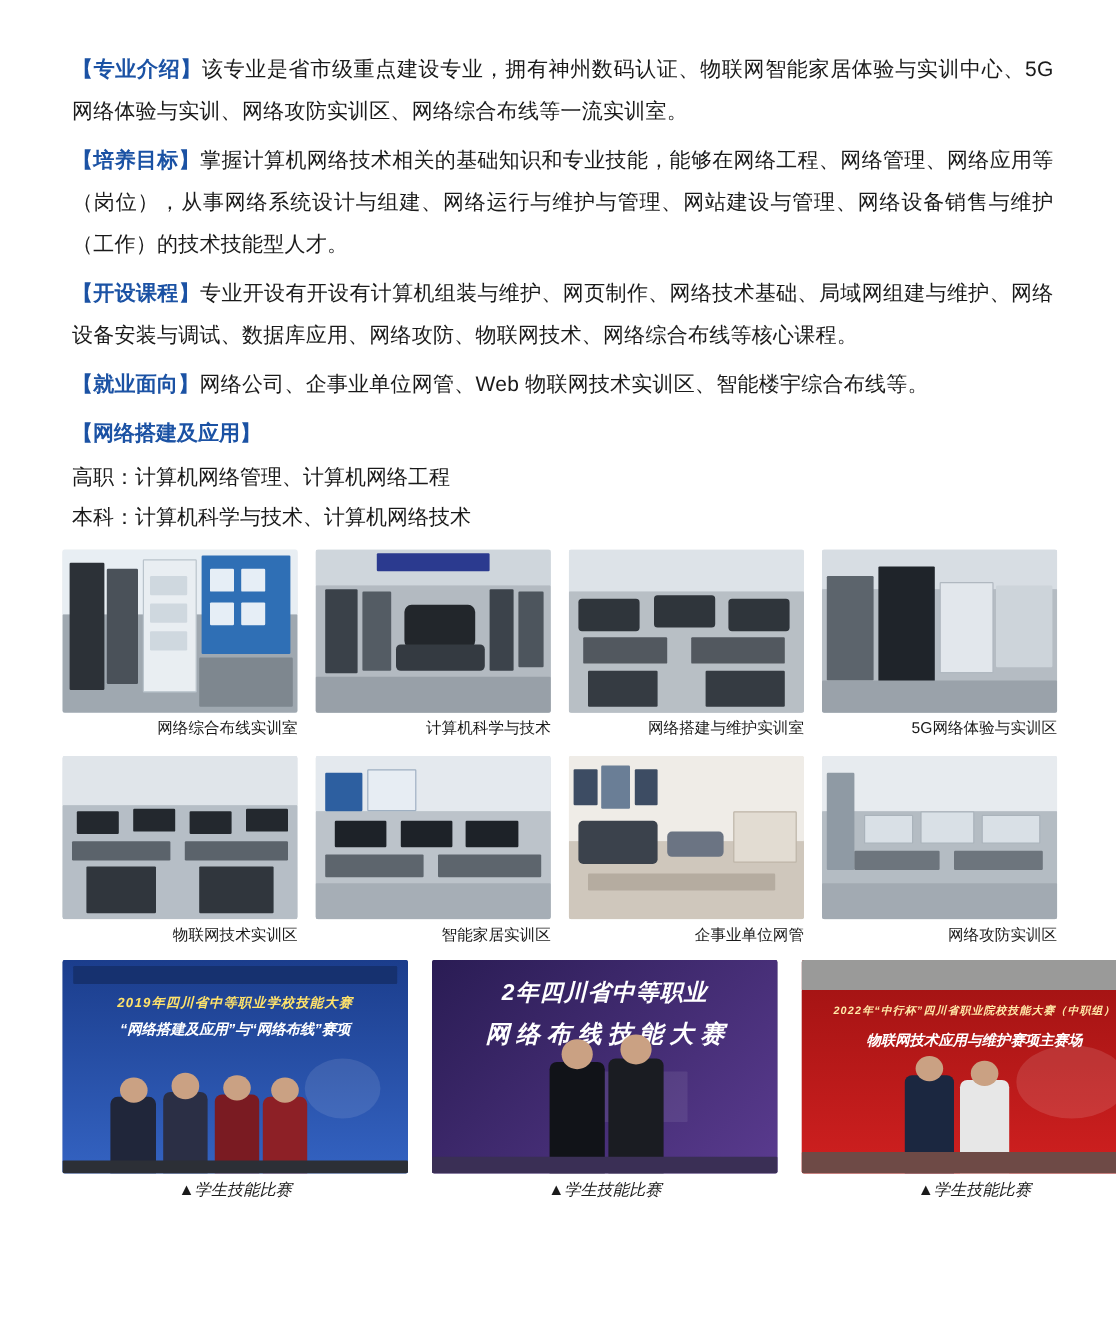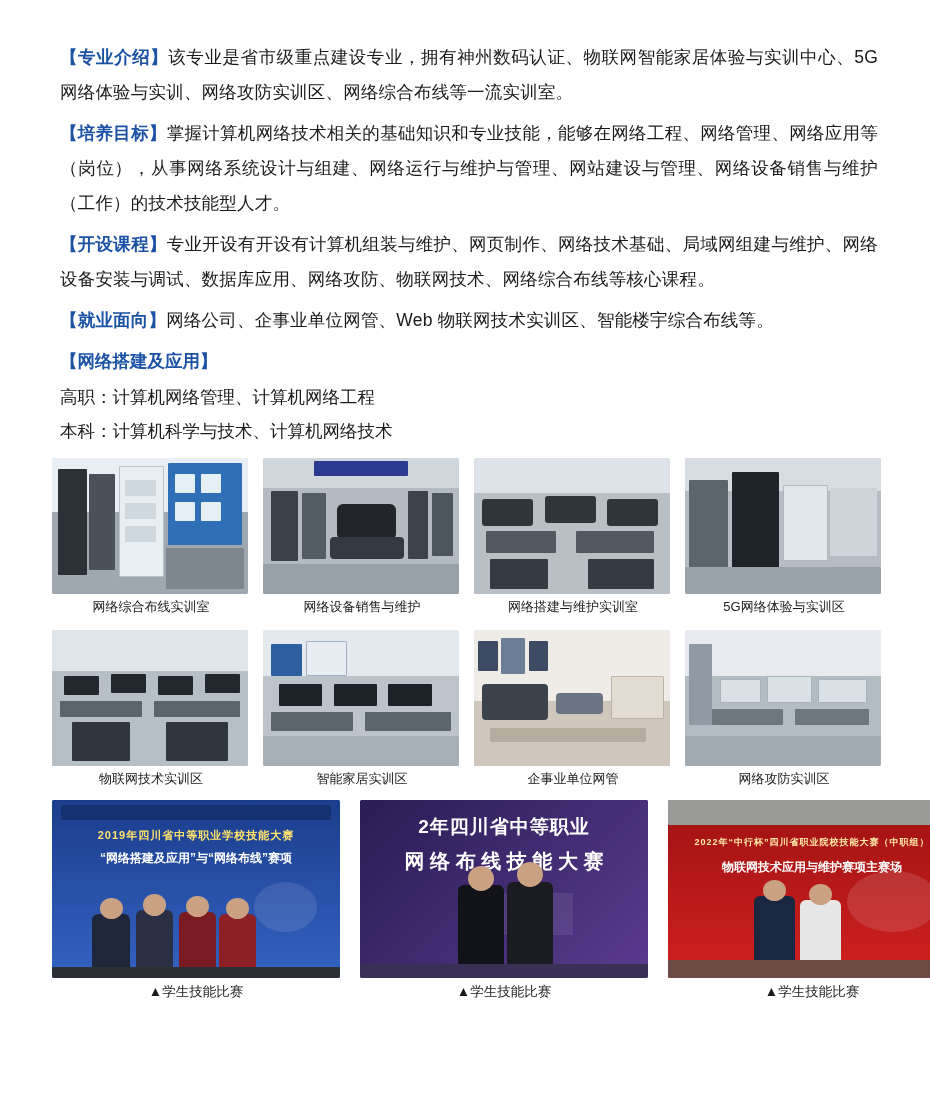--- a/index.html
+++ b/index.html
@@ -70,29 +70,30 @@
     position: relative;
   }
   .caption {
     font-size: 13px;
     line-height: 26px;
     text-align: center;
     color: #1a1a1a;
     white-space: nowrap;
   }
   .caption.left {
-    text-align: center;
+    text-align: right;
     padding-left: 2px;
   }
 
   .grid3 {
     display: grid;
     grid-template-columns: repeat(3, 288px);
     column-gap: 20px;
     margin-top: 8px;
+    font-style: italic;
   }
   .photo-wide {
     width: 288px;
     height: 178px;
     border-radius: 2px;
     overflow: hidden;
     position: relative;
   }
   .caption-center {
     font-size: 13.5px;
@@ -217,21 +218,21 @@
           <div class="blk" style="left:0;top:22%;width:100%;height:78%;background:#b3bac1;"></div>
           <div class="blk" style="left:4%;top:24%;width:14%;height:52%;background:#3a4149;"></div>
           <div class="blk" style="left:20%;top:26%;width:12%;height:48%;background:#545c64;"></div>
           <div class="blk" style="left:38%;top:34%;width:30%;height:26%;background:#22262b;border-radius:6px;"></div>
           <div class="blk" style="left:34%;top:58%;width:38%;height:16%;background:#343a41;border-radius:4px;"></div>
           <div class="blk" style="left:74%;top:24%;width:10%;height:50%;background:#3c434b;"></div>
           <div class="blk" style="left:86%;top:26%;width:11%;height:46%;background:#4d555d;"></div>
           <div class="blk" style="left:0;top:78%;width:100%;height:22%;background:#98a0a8;"></div>
         </div>
       </div>
-      <div class="caption left">网络设备销售与维护</div>
+      <div class="caption left">计算机科学与技术</div>
     </div>
 
     <div class="cell">
       <div class="photo">
         <div class="ph p3">
           <div class="blk" style="left:0;top:0;width:100%;height:26%;background:#dde3e8;"></div>
           <div class="blk" style="left:0;top:26%;width:100%;height:74%;background:#b8bfc5;"></div>
           <div class="blk" style="left:4%;top:30%;width:26%;height:20%;background:#2f353b;border-radius:3px;"></div>
           <div class="blk" style="left:36%;top:28%;width:26%;height:20%;background:#2f353b;border-radius:3px;"></div>
           <div class="blk" style="left:68%;top:30%;width:26%;height:20%;background:#2f353b;border-radius:3px;"></div>

